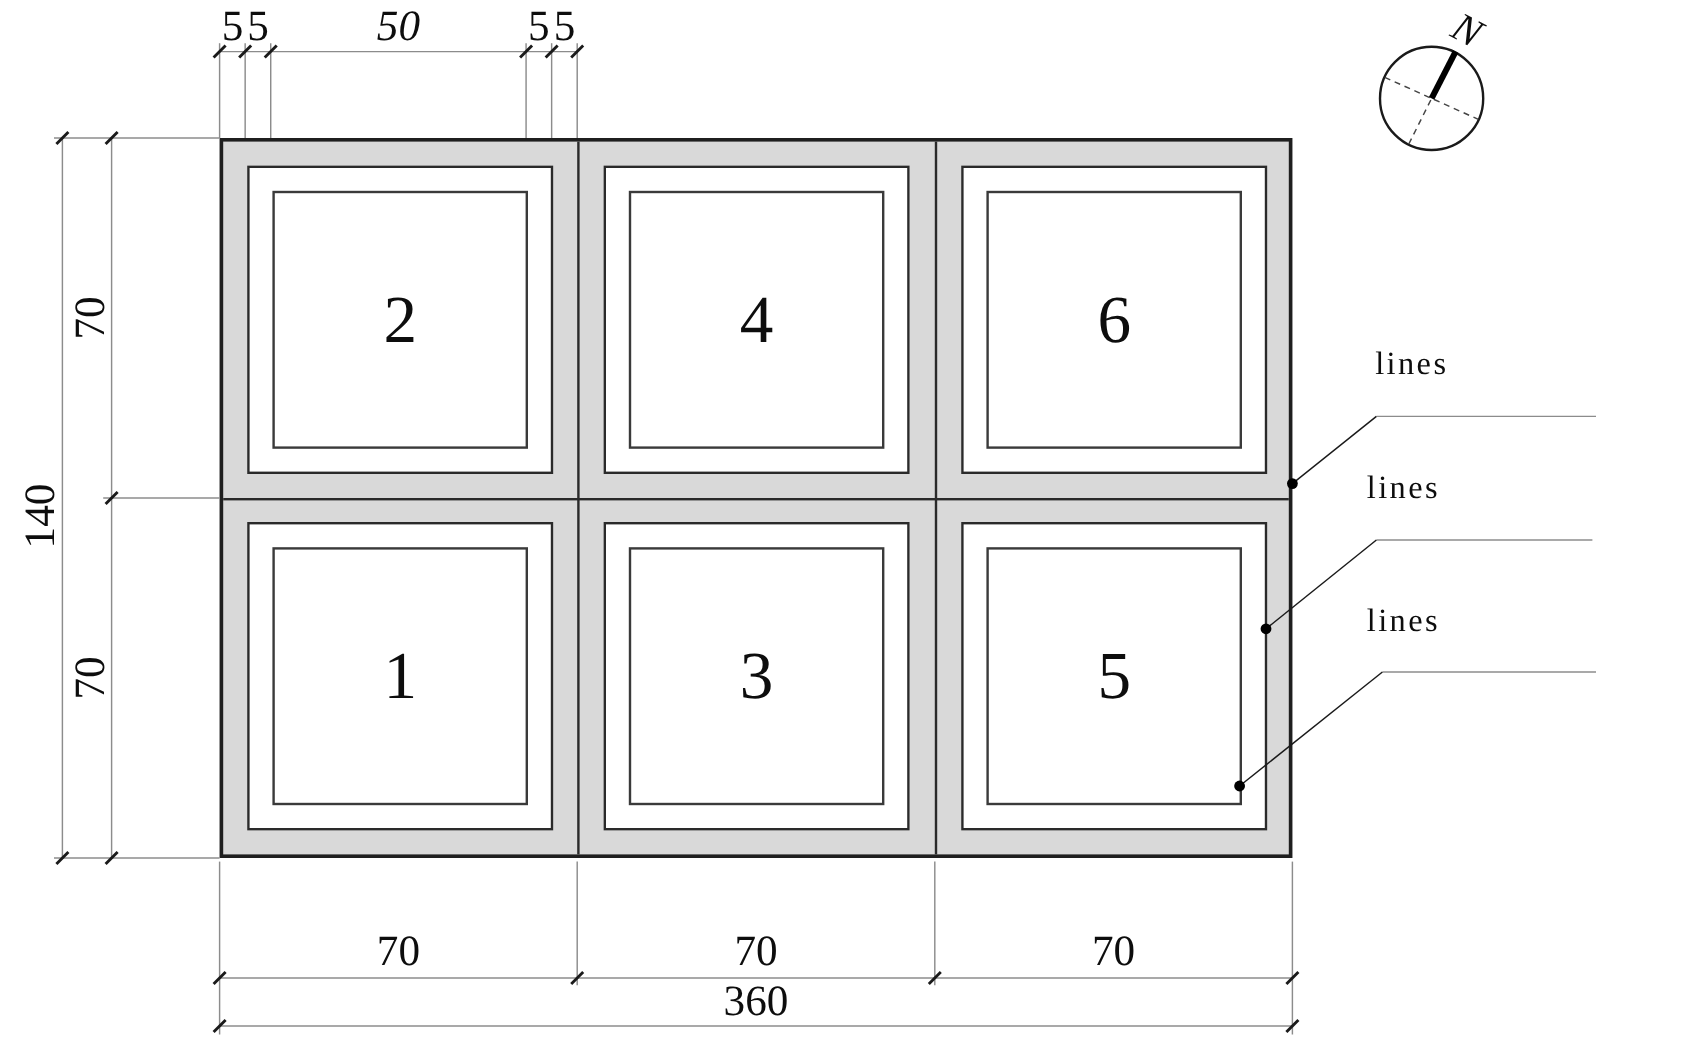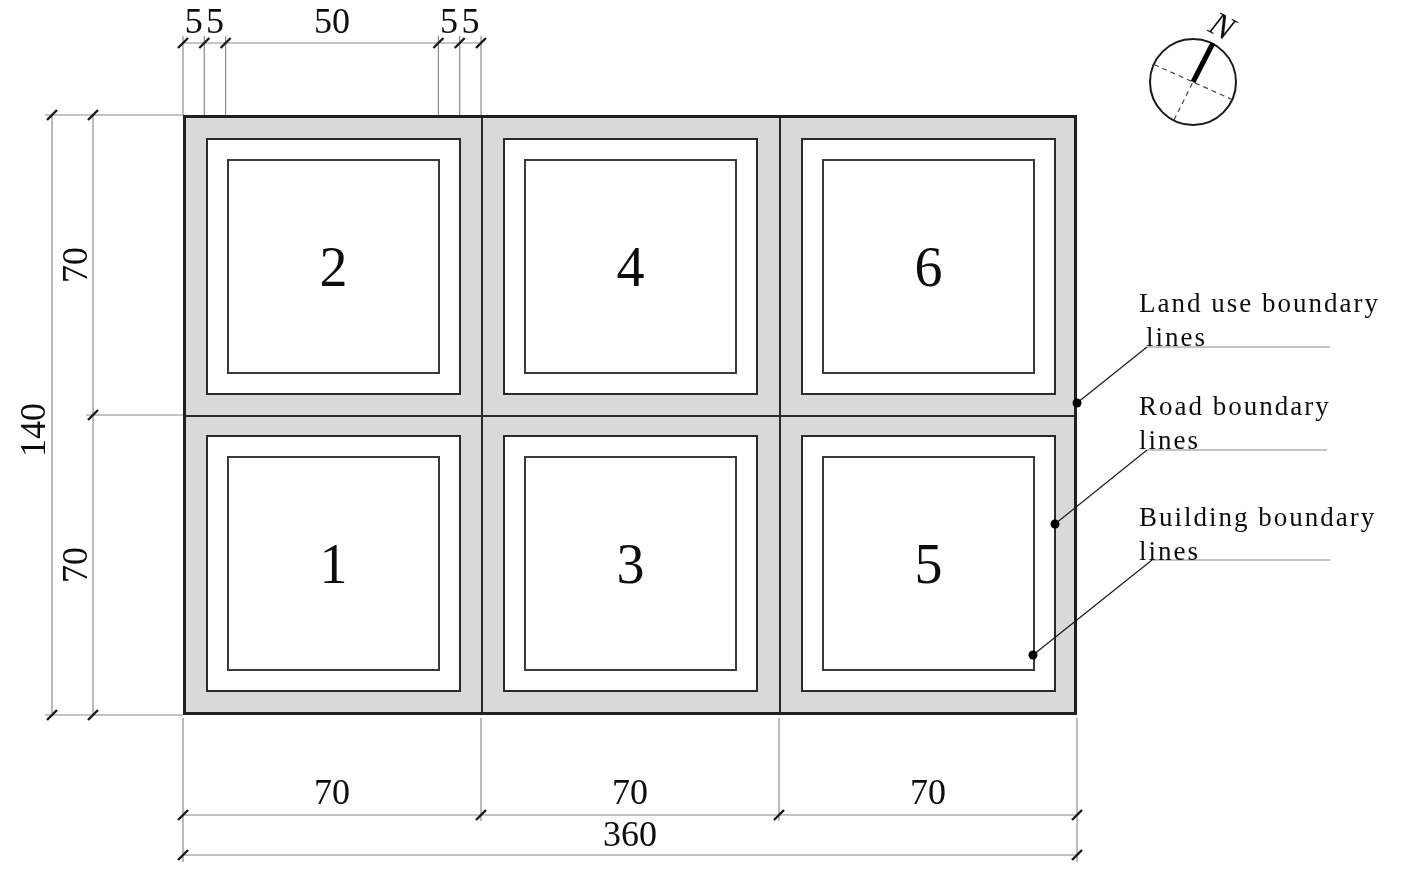--- a/index.html
+++ b/index.html
@@ -162,39 +162,36 @@
   <g>
     <circle cx="1193" cy="82" r="43" fill="none" stroke="#1a1a1a" stroke-width="2"></circle>
     <line x1="1154" y1="64.5" x2="1232" y2="99.5" stroke="#444444" stroke-width="1.2" stroke-dasharray="5 4"></line>
     <line x1="1174" y1="120" x2="1212" y2="44" stroke="#444444" stroke-width="1.2" stroke-dasharray="5 4"></line>
     <line x1="1193" y1="82" x2="1213" y2="43" stroke="#000000" stroke-width="5"></line>
   </g>
 </svg>
 
 <div class="dim-text" style="left:193.7px;top:1px;">5</div>
 <div class="dim-text" style="left:215px;top:1px;">5</div>
-<div class="dim-text" style="left:332px;top:1px;">50</div>
+<div class="dim-text" style="left:332px;top:1px;font-style:italic;">50</div>
 <div class="dim-text" style="left:449px;top:1px;">5</div>
 <div class="dim-text" style="left:470.4px;top:1px;">5</div>
 
 <div class="dim-text rot" style="left:75px;top:265px;">70</div>
 <div class="dim-text rot" style="left:75px;top:565px;">70</div>
 <div class="dim-text rot" style="left:33px;top:430px;">140</div>
 
 <div class="dim-text" style="left:332px;top:772px;">70</div>
 <div class="dim-text" style="left:630px;top:772px;">70</div>
 <div class="dim-text" style="left:928px;top:772px;">70</div>
 <div class="dim-text" style="left:630px;top:814px;">360</div>
 
 <div class="legend-label" style="left:1139px;top:286px;">
-  <div>Land use boundary</div>
   <div class="l2">lines</div>
 </div>
 <div class="legend-label" style="left:1139px;top:389px;">
-  <div>Road boundary</div>
   <div>lines</div>
 </div>
 <div class="legend-label" style="left:1139px;top:500px;">
-  <div>Building boundary</div>
   <div>lines</div>
 </div>
 
 <div class="north-n">N</div>
 
 </body></html>

